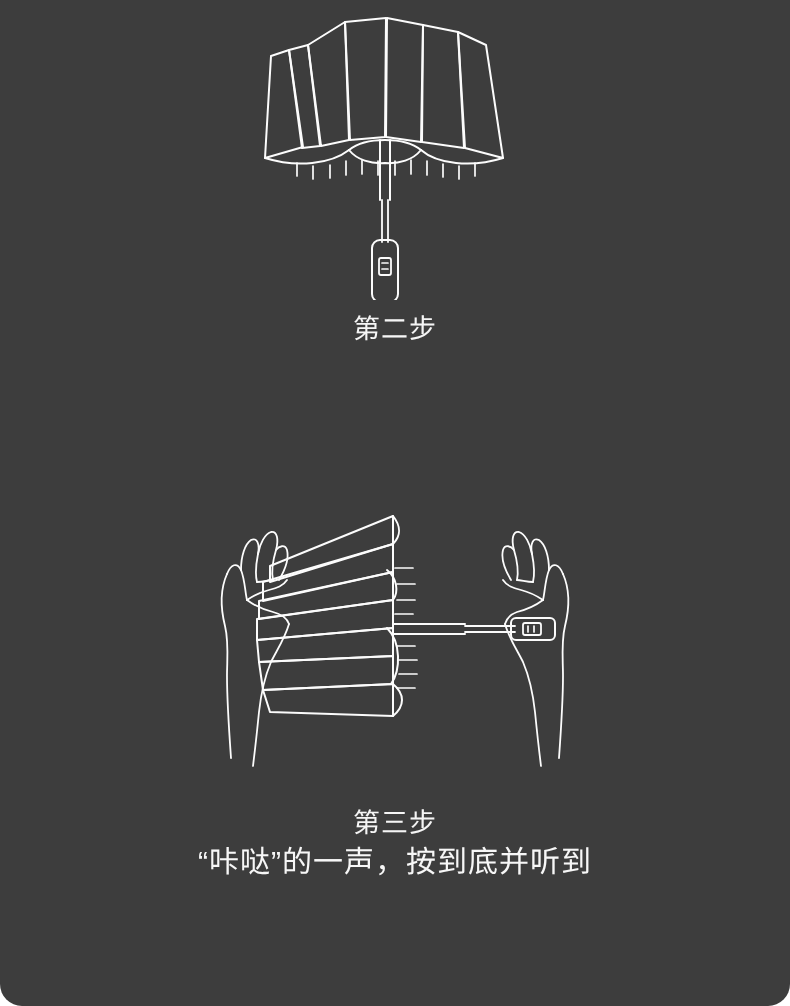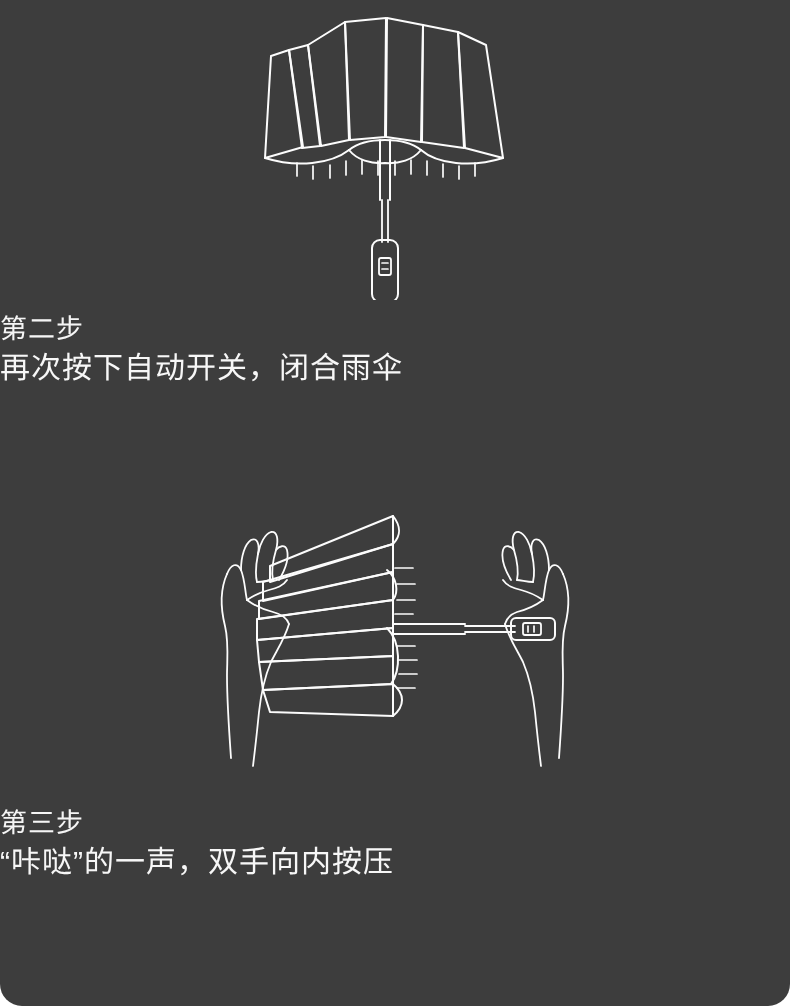--- a/index.html
+++ b/index.html
@@ -26,20 +26,21 @@
     left: 0;
     width: 790px;
     box-sizing: border-box;
   }
   .illustration {
     display: block;
     margin: 0 auto;
   }
   .caption-block {
     width: 100%;
+    text-align: center;
     color: #f2f2f2;
   }
   .caption-title {
     font-size: 27px;
     line-height: 38px;
     letter-spacing: 1px;
     color: #f5f5f5;
     font-weight: 400;
   }
   .caption-line {
@@ -140,21 +141,20 @@
         <g>
           <rect class="ln-thin" x="134" y="258" width="12" height="17" rx="2" ry="2"></rect>
           <path class="ln-rib" d="M137,263 L143,263"></path>
           <path class="ln-rib" d="M137,269 L143,269"></path>
         </g>
       </g>
     </svg>
 
     <div class="caption-block">
       <div class="caption-title">第二步</div>
-      <div class="caption-line">再次按下自动开关，闭合雨伞</div>
     </div>
   </div>
 
   <div class="step-section" id="section-step-three">
 
     <svg class="illustration" width="360" height="290" viewBox="0 0 360 290" xmlns="http://www.w3.org/2000/svg">
 
       <g>
 
         <path class="ln" d="M55,66 L178,16 L178,44 L55,82 Z"></path>
@@ -234,17 +234,17 @@
         <path class="ln-thin" d="M328,100 C322,96 314,92 306,90 C298,88 292,86 288,80"></path>
         <path class="ln-thin" d="M318,82 C312,82 306,80 302,80"></path>
 
         <path class="ln-thin" d="M328,100 C320,106 310,110 302,112 C296,114 292,118 290,124"></path>
         <path class="ln-thin" d="M290,124 C294,138 302,150 308,162 C314,176 318,194 320,212 C322,232 324,250 326,266"></path>
       </g>
     </svg>
 
     <div class="caption-block">
       <div class="caption-title">第三步</div>
-      <div class="caption-line">“咔哒”的一声，双手向内按压</div>
+      <div class="caption-line">“咔哒”的一声，按到底并听到</div>
     </div>
   </div>
 
 </div>
 
 </body></html>

